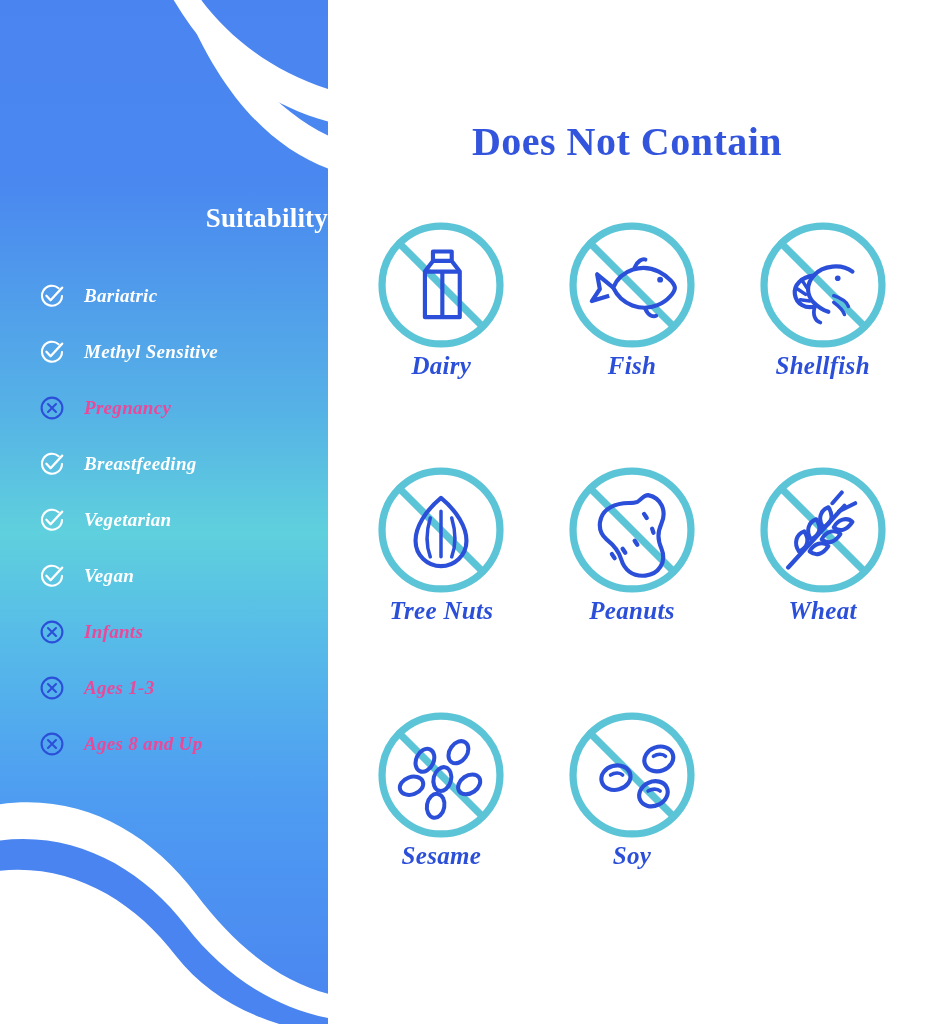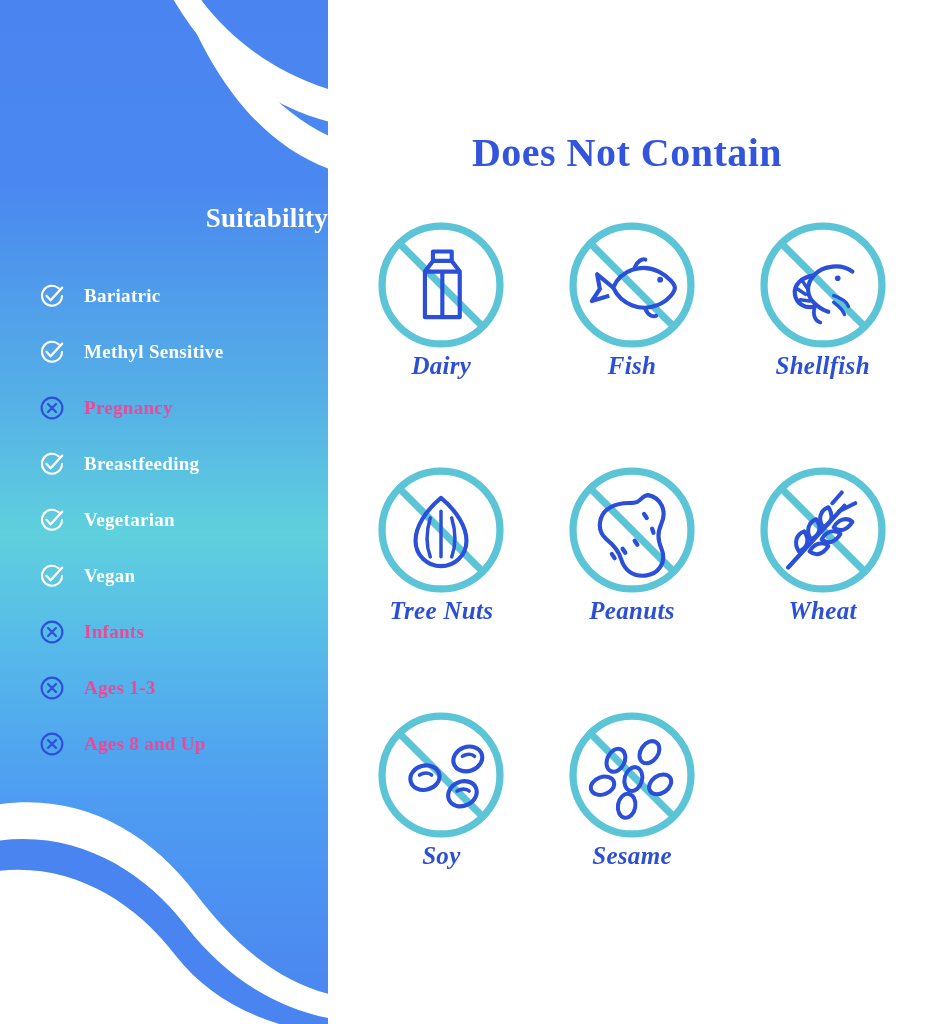--- a/index.html
+++ b/index.html
@@ -58,37 +58,38 @@
     height: 56px;
   }
   .suit-icon {
     width: 28px; height: 28px;
     flex: 0 0 28px;
     margin-right: 18px;
     display: block;
   }
   .suit-label {
     font-size: 19px;
+    font-style: italic;
     font-weight: bold;
     letter-spacing: .3px;
     white-space: nowrap;
   }
   .suit-item.yes .suit-label { color: #ffffff; }
   .suit-item.no  .suit-label { color: #ec4899; }
 
   
   #main {
     position: absolute;
     left: 328px; top: 0;
     width: 598px; height: 1024px;
     background: #ffffff;
   }
   #main-title {
     position: absolute;
-    left: 0; top: 129px;
+    left: 0; top: 118px;
     width: 598px;
     text-align: center;
     color: #3355dd;
     font-size: 40px;
     font-weight: bold;
     letter-spacing: .5px;
   }
 
   #allergen-grid {
     position: absolute;
@@ -272,38 +273,38 @@
             <path d="M49 57 C52 51 59 49 63 53 C59 59 54 61 49 57 Z" fill="none" stroke="#2b4fd8" stroke-width="3" stroke-linejoin="round"></path>
             <path d="M58 48 C61 42 68 40 72 44 C68 50 63 52 58 48 Z" fill="none" stroke="#2b4fd8" stroke-width="3" stroke-linejoin="round"></path>
             <path d="M62 36 L74 30 M57 30 L64 22" fill="none" stroke="#2b4fd8" stroke-width="3" stroke-linecap="round"></path>
           </svg>
           <span class="allergen-label">Wheat</span>
         </div>
         <div class="allergen-cell">
           <svg class="allergen-icon" viewBox="0 0 100 100">
             <circle cx="50" cy="50" r="44" fill="none" stroke="#5bc4d6" stroke-width="5.4"></circle>
             <path d="M19 19 L81 81" fill="none" stroke="#5bc4d6" stroke-width="5.4" stroke-linecap="round"></path>
+            <ellipse cx="38" cy="39" rx="6.5" ry="9" transform="rotate(25 38 39)" fill="none" stroke="#2b4fd8" stroke-width="3"></ellipse>
+            <ellipse cx="63" cy="33" rx="6.5" ry="9" transform="rotate(35 63 33)" fill="none" stroke="#2b4fd8" stroke-width="3"></ellipse>
+            <ellipse cx="51" cy="53" rx="6.5" ry="9" transform="rotate(15 51 53)" fill="none" stroke="#2b4fd8" stroke-width="3"></ellipse>
+            <ellipse cx="28" cy="58" rx="6.5" ry="9" transform="rotate(70 28 58)" fill="none" stroke="#2b4fd8" stroke-width="3"></ellipse>
+            <ellipse cx="71" cy="57" rx="6.5" ry="9" transform="rotate(55 71 57)" fill="none" stroke="#2b4fd8" stroke-width="3"></ellipse>
+            <ellipse cx="46" cy="73" rx="6.5" ry="9" transform="rotate(10 46 73)" fill="none" stroke="#2b4fd8" stroke-width="3"></ellipse>
+          </svg>
+          <span class="allergen-label">Sesame</span>
+        </div>
+        <div class="allergen-cell">
+          <svg class="allergen-icon" viewBox="0 0 100 100">
+            <circle cx="50" cy="50" r="44" fill="none" stroke="#5bc4d6" stroke-width="5.4"></circle>
+            <path d="M19 19 L81 81" fill="none" stroke="#5bc4d6" stroke-width="5.4" stroke-linecap="round"></path>
             <ellipse cx="70" cy="38" rx="11" ry="9" transform="rotate(-20 70 38)" fill="none" stroke="#2b4fd8" stroke-width="3.1"></ellipse>
             <path d="M66 36 C69 34 73 34 75 36" fill="none" stroke="#2b4fd8" stroke-width="2.7" stroke-linecap="round"></path>
             <ellipse cx="38" cy="52" rx="11" ry="9" transform="rotate(-15 38 52)" fill="none" stroke="#2b4fd8" stroke-width="3.1"></ellipse>
             <path d="M34 50 C37 48 41 48 43 50" fill="none" stroke="#2b4fd8" stroke-width="2.7" stroke-linecap="round"></path>
             <ellipse cx="66" cy="64" rx="11" ry="9" transform="rotate(-25 66 64)" fill="none" stroke="#2b4fd8" stroke-width="3.1"></ellipse>
             <path d="M62 62 C65 60 69 60 71 62" fill="none" stroke="#2b4fd8" stroke-width="2.7" stroke-linecap="round"></path>
           </svg>
           <span class="allergen-label">Soy</span>
         </div>
-        <div class="allergen-cell">
-          <svg class="allergen-icon" viewBox="0 0 100 100">
-            <circle cx="50" cy="50" r="44" fill="none" stroke="#5bc4d6" stroke-width="5.4"></circle>
-            <path d="M19 19 L81 81" fill="none" stroke="#5bc4d6" stroke-width="5.4" stroke-linecap="round"></path>
-            <ellipse cx="38" cy="39" rx="6.5" ry="9" transform="rotate(25 38 39)" fill="none" stroke="#2b4fd8" stroke-width="3"></ellipse>
-            <ellipse cx="63" cy="33" rx="6.5" ry="9" transform="rotate(35 63 33)" fill="none" stroke="#2b4fd8" stroke-width="3"></ellipse>
-            <ellipse cx="51" cy="53" rx="6.5" ry="9" transform="rotate(15 51 53)" fill="none" stroke="#2b4fd8" stroke-width="3"></ellipse>
-            <ellipse cx="28" cy="58" rx="6.5" ry="9" transform="rotate(70 28 58)" fill="none" stroke="#2b4fd8" stroke-width="3"></ellipse>
-            <ellipse cx="71" cy="57" rx="6.5" ry="9" transform="rotate(55 71 57)" fill="none" stroke="#2b4fd8" stroke-width="3"></ellipse>
-            <ellipse cx="46" cy="73" rx="6.5" ry="9" transform="rotate(10 46 73)" fill="none" stroke="#2b4fd8" stroke-width="3"></ellipse>
-          </svg>
-          <span class="allergen-label">Sesame</span>
-        </div>
       </div>
   </div>
 
 </div>
 
 </body></html>

